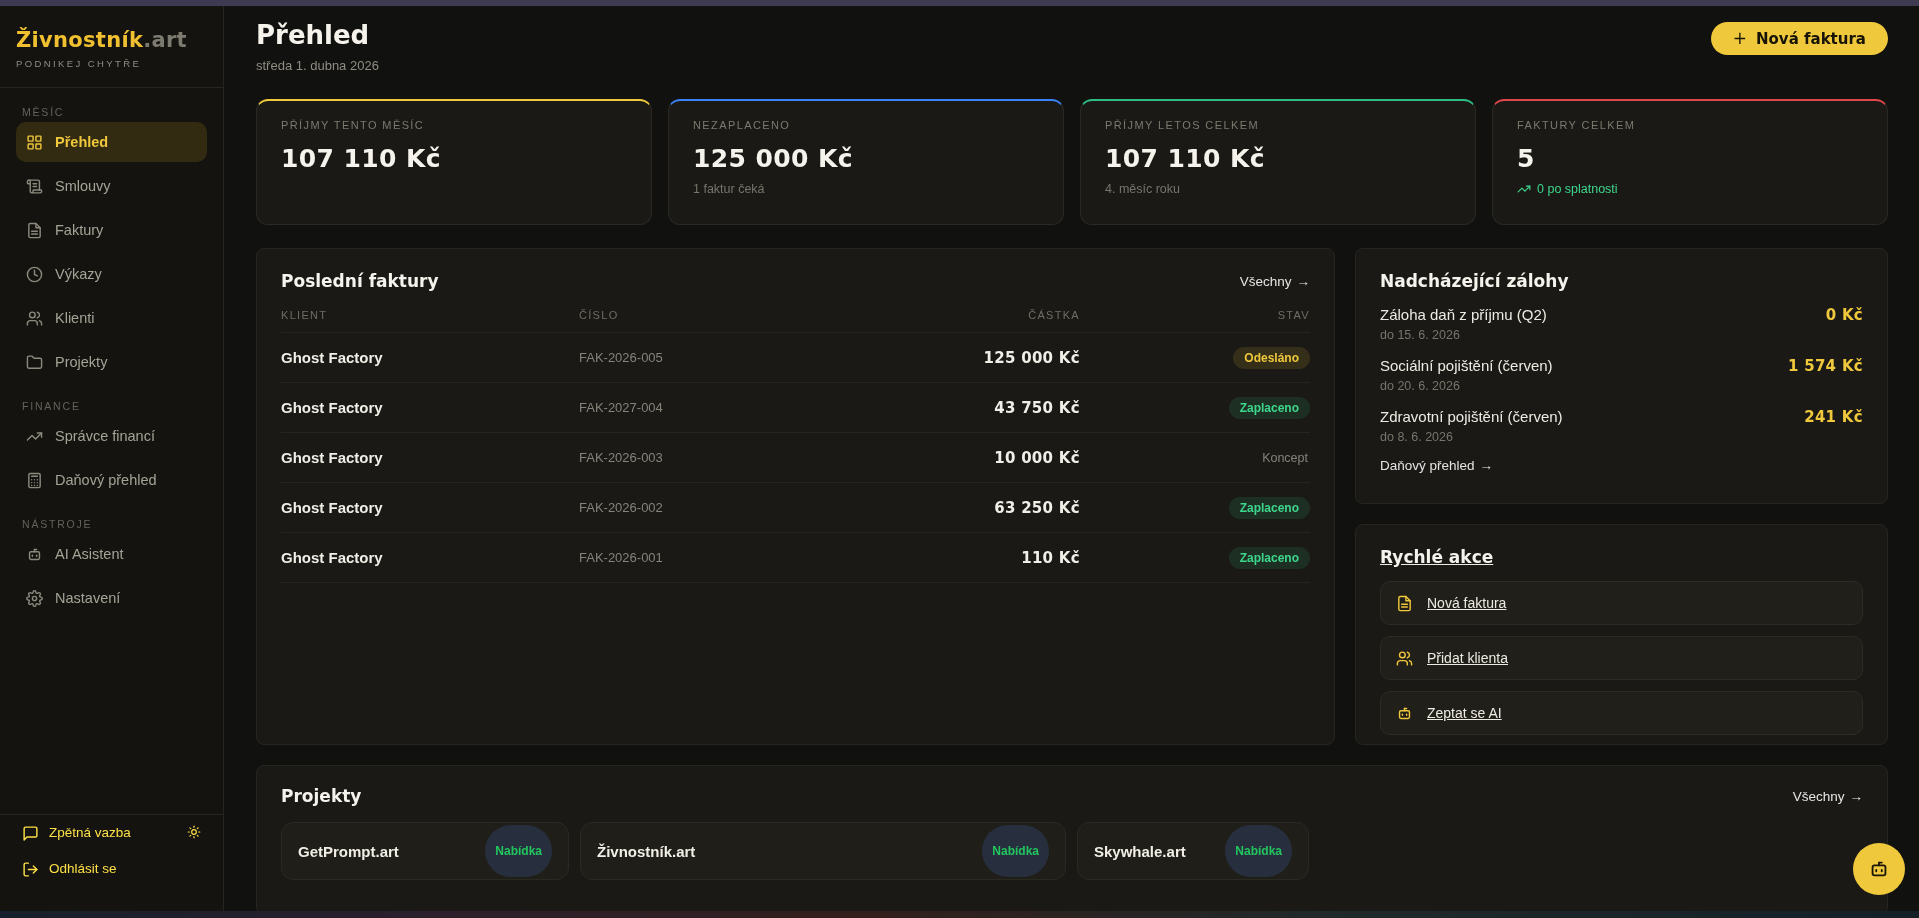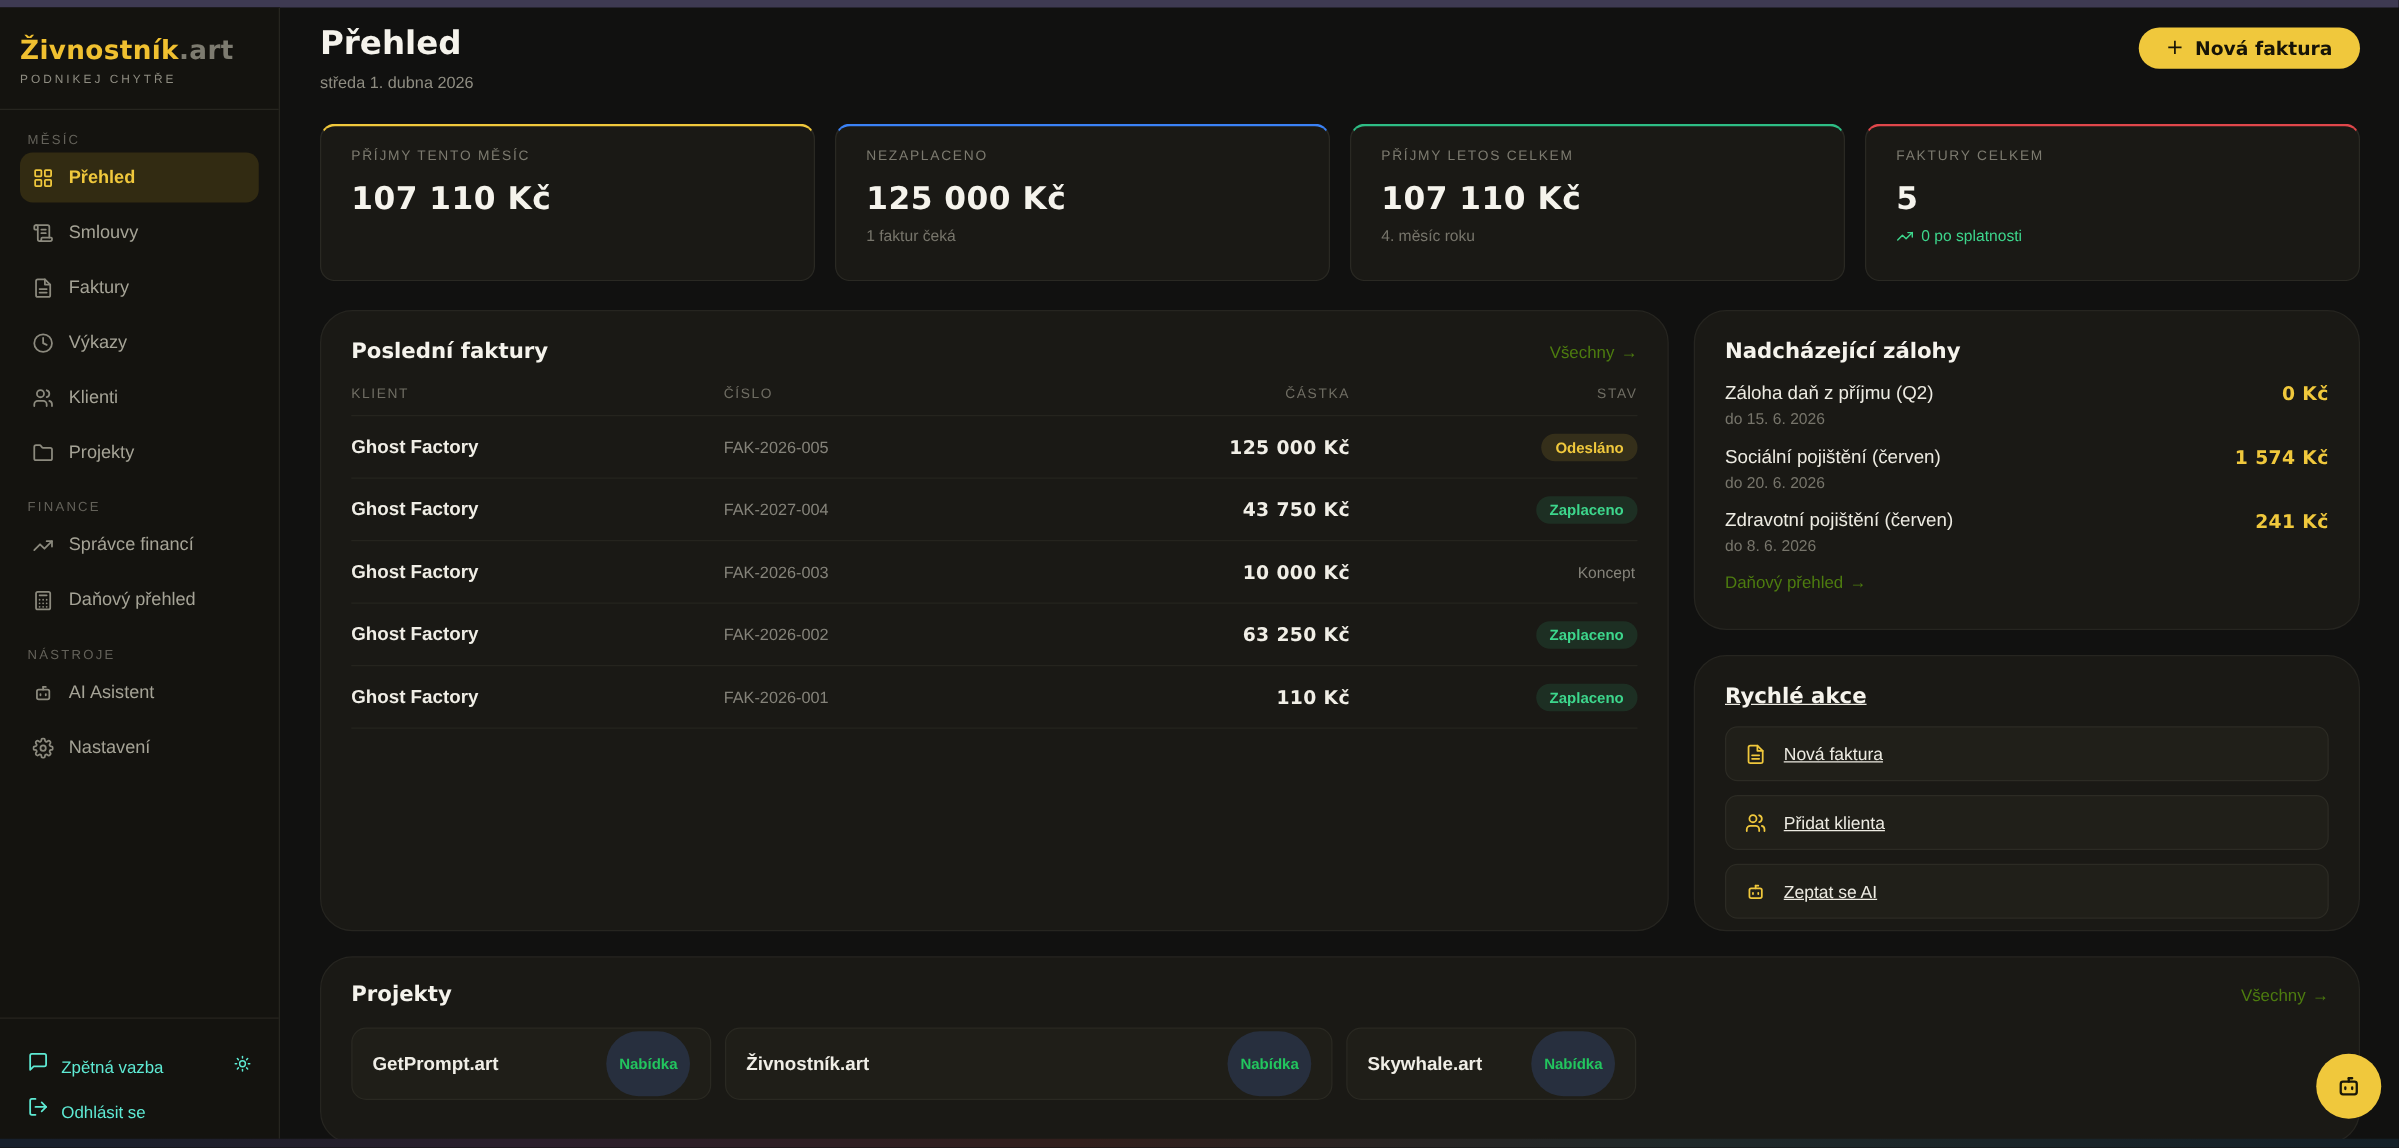--- a/index.html
+++ b/index.html
@@ -18,21 +18,21 @@
   .tagline{margin-top:6px;font-size:9.5px;letter-spacing:2.4px;color:#8F8D82;}
   .side-divider{height:1px;background:#26251F;margin:18px -16px 0;}
   .nav-section{margin-top:18px;font-size:10.5px;letter-spacing:1.8px;color:#64625A;padding-left:6px;}
   .nav-item{display:flex;align-items:center;gap:12px;height:40px;margin-top:4px;border-radius:10px;
     padding:0 10px;color:#A5A396;font-size:14.5px;cursor:pointer;}
   .nav-item .nav-ic{display:flex;color:#8C8A7E;}
   .nav-item.active{background:#322B12;color:#F0C83C;font-weight:700;}
   .nav-item.active .nav-ic{color:#F0C83C;}
   .side-footer{margin-top:auto;}
   .side-footer .side-divider{margin-bottom:10px;}
-  .foot-row{display:flex;align-items:flex-end;gap:10px;height:36px;color:#5eead4;font-size:13.5px;padding:0 6px;}
+  .foot-row{display:flex;align-items:flex-start;gap:10px;height:36px;color:#fde047;font-size:13.5px;padding:0 6px;}
   .foot-row .spacer{flex:1;}
   svg.ic{width:17px;height:17px;fill:none;stroke:currentColor;stroke-width:2;stroke-linecap:round;stroke-linejoin:round;}
   svg.ic.sm{width:14px;height:14px;}
   svg.ic.lg{width:22px;height:22px;}
 
   
   .main{flex:1;padding:0 31px 0 32px;position:relative;box-sizing:border-box;}
   .page-header{display:flex;justify-content:space-between;margin-top:12px;}
   .page-title{font-size:26px;font-weight:700;color:#F5F3EC;line-height:34px;}
   .page-date{margin-top:6px;font-size:13px;color:#8F8D82;}
@@ -45,25 +45,25 @@
   .stat-card{flex:1;box-sizing:border-box;height:126px;background:#1A1915;border:1px solid #2A2923;
     border-top-width:2px;border-radius:12px;padding:18px 24px;}
   .acc-0{border-top-color:#F0C83C;} .acc-1{border-top-color:#3B82F6;}
   .acc-2{border-top-color:#2EBD85;} .acc-3{border-top-color:#E0474B;}
   .stat-label{font-size:11px;letter-spacing:1.4px;color:#7C7A6F;}
   .stat-value{margin-top:13px;font-size:25px;font-weight:700;color:#F5F3EC;letter-spacing:.4px;}
   .stat-sub{margin-top:9px;font-size:12.5px;color:#77756B;}
   .stat-sub.green{color:#3DD68C;display:flex;align-items:center;gap:6px;}
 
   .content-row{display:flex;gap:20px;margin-top:23px;height:497px;}
-  .card{background:#1A1915;border:1px solid #262520;border-radius:26px;box-sizing:border-box;}
+  .card{background:#1A1915;border:1px solid #262520;border-radius:8px;box-sizing:border-box;}
   .invoices-card{flex:1;padding:22px 24px;}
   .card-head{display:flex;justify-content:space-between;align-items:center;}
   .card-title{font-size:17px;font-weight:700;color:#F5F3EC;}
-  .link-gold{font-size:13.5px;color:#4d7c0f;cursor:pointer;display:flex;align-items:center;gap:5px;}
+  .link-gold{font-size:13.5px;color:#e5e5e5;cursor:pointer;display:flex;align-items:center;gap:5px;}
 
   .t-head,.t-row{display:grid;grid-template-columns:298px 1fr 215px 230px;align-items:center;}
   .t-head{margin-top:18px;padding-bottom:11px;border-bottom:1px solid #25241E;
     font-size:11px;letter-spacing:1.3px;color:#6F6D63;}
   .th-amt,.t-amt,.th-stat,.t-stat{text-align:right;}
   .t-row{height:49px;border-bottom:1px solid #25241E;cursor:pointer;}
   .t-client{font-size:15px;font-weight:700;color:#F0EEE6;}
   .t-num{font-size:13px;color:#85837A;}
   .t-amt{font-size:15px;font-weight:700;color:#F0EEE6;letter-spacing:.3px;}
   .badge{display:inline-block;padding:4px 11px;border-radius:999px;font-size:12px;font-weight:600;}

